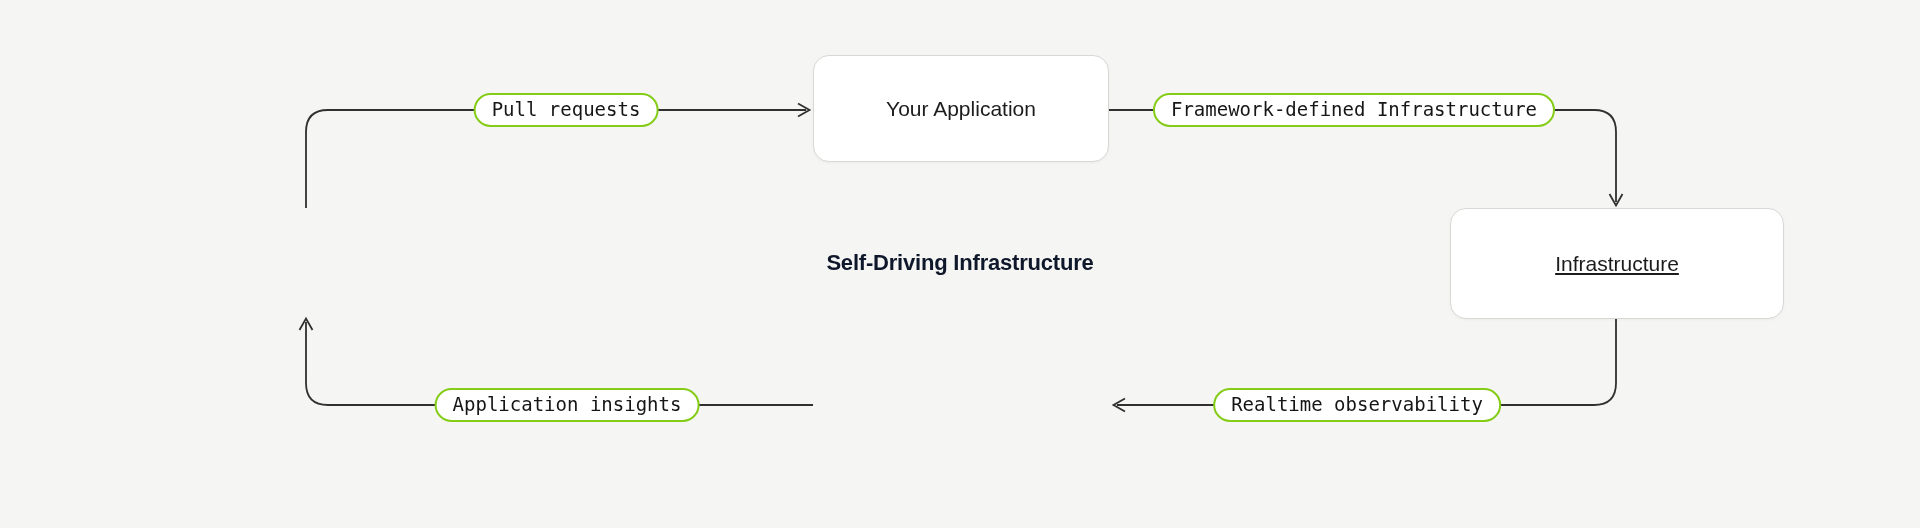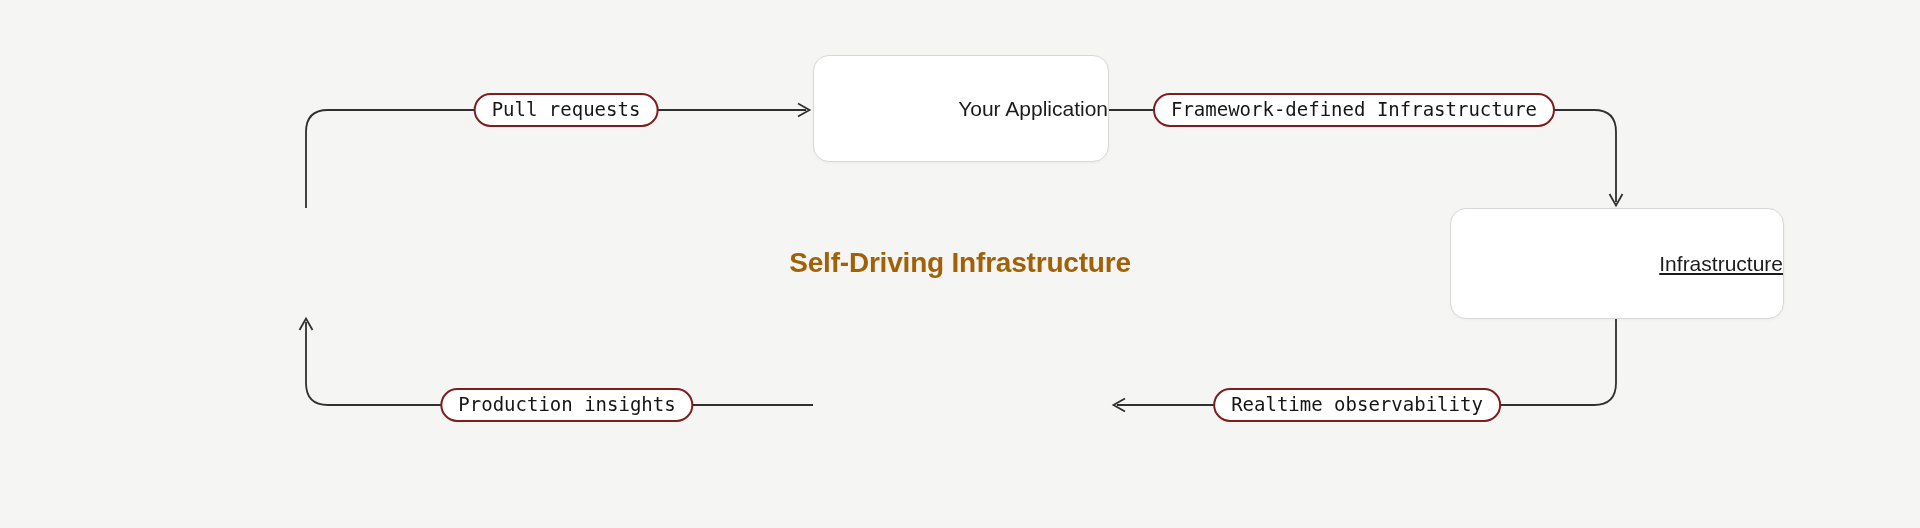--- a/index.html
+++ b/index.html
@@ -32,57 +32,57 @@
     stroke-linecap: butt;
   }
   .node {
     position: absolute;
     background: #ffffff;
     border: 1px solid #d8d8d5;
     border-radius: 16px;
     box-shadow: 0 1px 3px rgba(0,0,0,0.04);
     display: flex;
     align-items: center;
-    justify-content: flex-end;
+    justify-content: center;
     text-align: center;
     color: #1c1c1c;
     font-size: 21px;
     line-height: 35px;
   }
   .node span { display: inline-block; }
   .node-coding        { left: 140px;  top: 208px; width: 330px; height: 109px; }
   .node-coding span   { max-width: 245px; }
   .node-app           { left: 813px;  top: 55px;  width: 294px; height: 105px; }
   .node-infra         { left: 1450px; top: 208px; width: 332px; height: 109px; text-decoration: underline; }
   .node-agentic       { left: 813px;  top: 342px; width: 295px; height: 108px; }
   .node-agentic span  { max-width: 235px; }
   .pill {
     position: absolute;
     transform: translate(-50%, -50%);
     background: #ffffff;
-    border: 2px solid #7f1d1d;
+    border: 2px solid #84cc16;
     border-radius: 999px;
     padding: 3px 16px 5px 16px;
     font-family: "DejaVu Sans Mono", "Liberation Mono", monospace;
     font-size: 19px;
     color: #161616;
     white-space: nowrap;
   }
   .pill-pull       { left: 566px;  top: 110px; }
   .pill-framework  { left: 1354px; top: 110px; }
   .pill-realtime   { left: 1357px; top: 405px; }
   .pill-production { left: 567px;  top: 405px; }
   .diagram-title {
     position: absolute;
     left: 960px;
     top: 263px;
     transform: translate(-50%, -50%);
-    font-size: 28px;
+    font-size: 22px;
     font-weight: 700;
-    color: #a16207;
+    color: #0f172a;
     letter-spacing: -0.2px;
     white-space: nowrap;
   }
 </style>
 </head>
 <body>
 
 <div class="canvas">
 
   <svg class="wires" viewBox="0 0 1920 528">
@@ -109,17 +109,17 @@
     <span>Infrastructure</span>
   </div>
 
 
   <div class="pill pill-pull">Pull requests</div>
 
   <div class="pill pill-framework">Framework-defined Infrastructure</div>
 
   <div class="pill pill-realtime">Realtime observability</div>
 
-  <div class="pill pill-production">Production insights</div>
+  <div class="pill pill-production">Application insights</div>
 
   <div class="diagram-title">Self-Driving Infrastructure</div>
 
 </div>
 
 </body></html>

